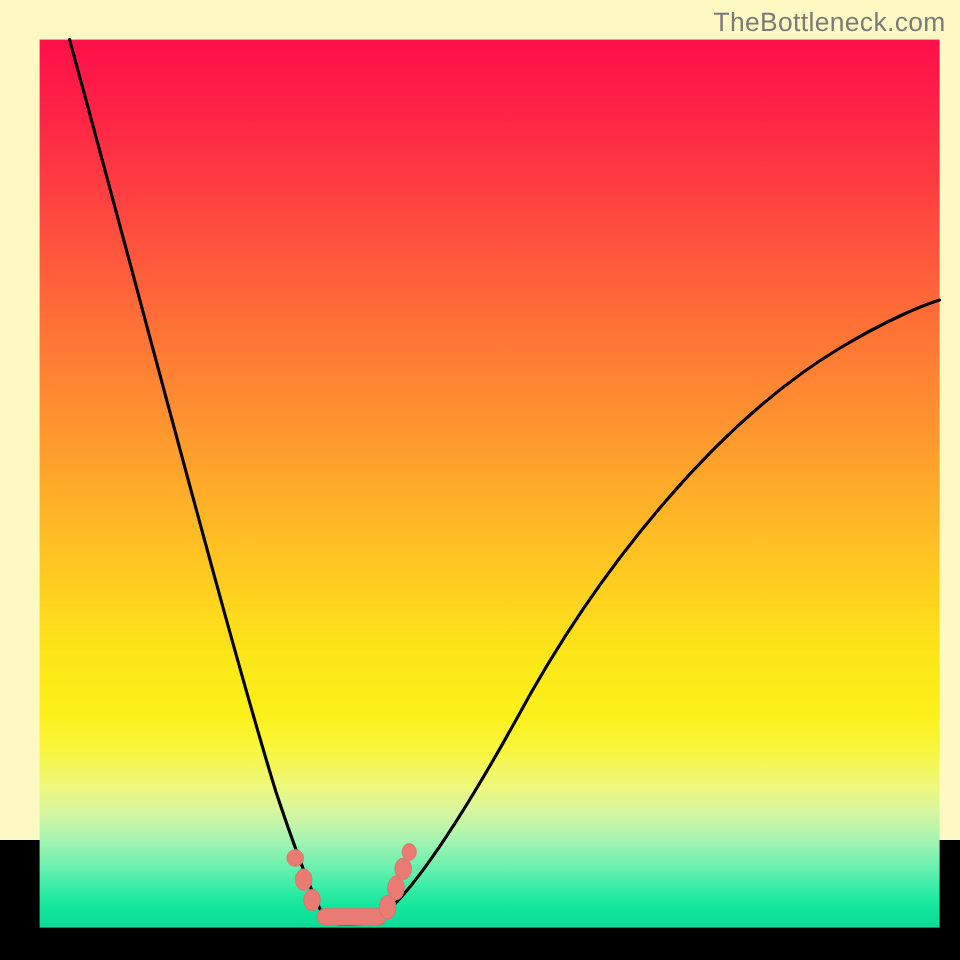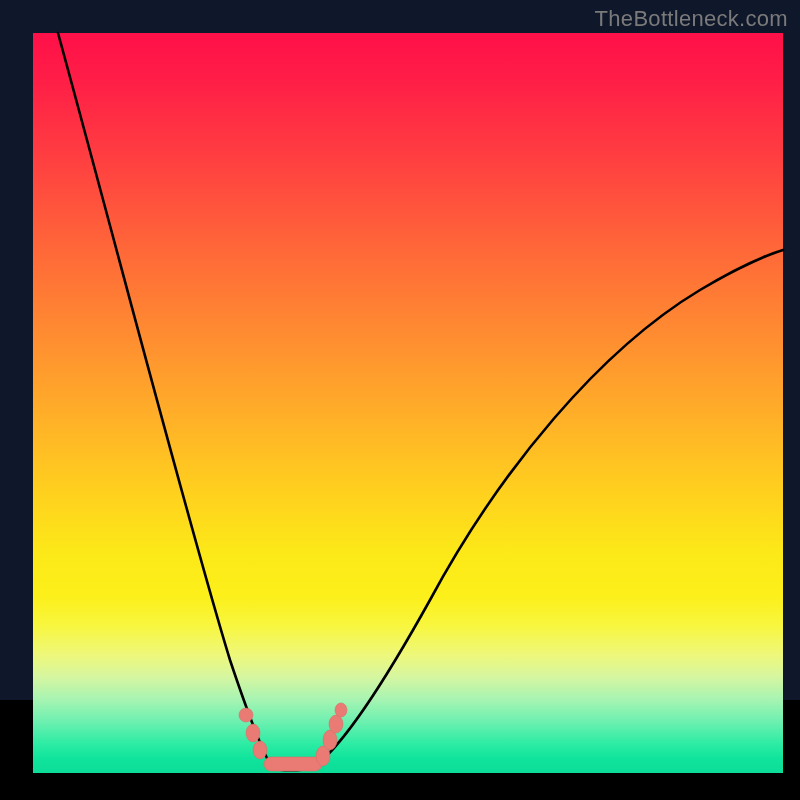--- a/index.html
+++ b/index.html
@@ -10,21 +10,21 @@
     background: #000;
     overflow: hidden;
     font-family: Arial, Helvetica, sans-serif;
   }
   .frame {
     position: absolute;
     top: 0;
     left: 0;
     width: 800px;
     height: 700px;
-    background: #0f172a;
+    background: #fef9c3;
   }
   .plot-area {
     position: absolute;
     top: 33px;
     left: 33px;
     width: 750px;
     height: 740px;
     
     background: linear-gradient(to bottom,
       #ff1049 0%,

